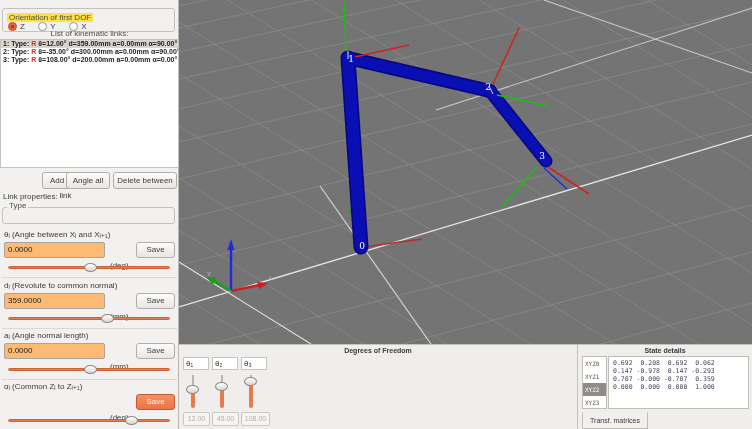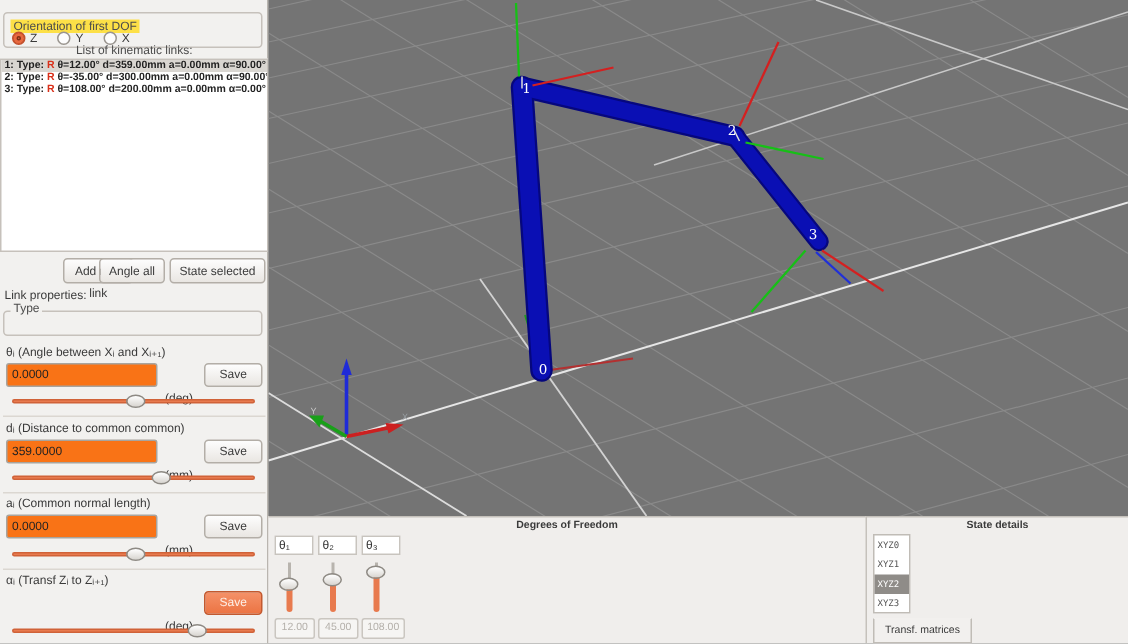--- a/index.html
+++ b/index.html
@@ -15,21 +15,21 @@
   .radio.sel { background:#e8683f; border-color:#c2502c; box-shadow:inset 0 0 0 2px #e8683f, inset 0 0 0 3px #7c2f14; }
   .radiolbl { font-size:8px; color:#3a3a3a; margin-right:9px; }
   #list-title { left:0; top:29px; width:179px; text-align:center; font-size:8px; color:#4c4c4c; }
   #linklist { left:0; top:39px; width:179px; height:129px; background:#ffffff; border:1px solid #c6c1bb; overflow:hidden; }
   .linkitem { height:8px; line-height:8px; font-size:7px; font-weight:bold; color:#222; white-space:nowrap; padding-left:2px; }
   .linkitem.sel { background:#d9d6d1; }
   .rtype { color:#d9301a; }
   .btn { display:inline-block; text-align:center; font-size:8px; color:#3a3a3a; background:linear-gradient(#fdfdfd,#e9e6e2); border:1px solid #b3aea7; border-radius:3px; height:17px; line-height:15px; }
   #btnrow { left:0; top:172px; width:179px; }
   .sec-label { font-size:8px; color:#3a3a3a; }
-  .pinput { position:absolute; left:4px; width:101px; height:16px; background:#f97316; border:1px solid #a8a49e; border-radius:2px; font-size:8px; color:#222; line-height:14px; padding-left:3px; }
+  .pinput { position:absolute; left:4px; width:101px; height:16px; background:#fdba74; border:1px solid #a8a49e; border-radius:2px; font-size:8px; color:#222; line-height:14px; padding-left:3px; }
   .punit { position:absolute; left:110px; font-size:8px; color:#3a3a3a; line-height:16px;margin-top:16px; }
   .psave { position:absolute; left:136px; width:39px; height:16px; line-height:14px; }
   .psave.hl { background:linear-gradient(#f49168,#ec7443); border-color:#c2592f; color:#fdf0e8; }
   .ptrack { position:absolute; left:8px; width:162px; height:3px; background:#e87a4e; border-radius:2px; border:1px solid #d06238; }
   .phandle { position:absolute; top:-4px; width:13px; height:9px; border-radius:50%; background:linear-gradient(#ffffff,#d8d5d0); border:1px solid #8e8a84; }
   .sep { position:absolute; left:2px; width:175px; border-top:1px solid #dbd7d1; }
 
   
   #viewport { left:179px; top:0; width:573px; height:344px; background:#747474; }
 
@@ -67,61 +67,61 @@
 
   <div id="linklist" class="abs">
     <div class="linkitem sel"><span>1: Type: </span><span class="rtype">R</span><span> θ=12.00° d=359.00mm a=0.00mm α=90.00°</span></div>
     <div class="linkitem"><span>2: Type: </span><span class="rtype">R</span><span> θ=-35.00° d=300.00mm a=0.00mm α=90.00°</span></div>
     <div class="linkitem"><span>3: Type: </span><span class="rtype">R</span><span> θ=108.00° d=200.00mm a=0.00mm α=0.00°</span></div>
   </div>
 
   <div id="btnrow" class="abs">
     <span class="btn" style="position:absolute; left:2px;  width:47px;margin-left:40px;">Add new link</span>
     <span class="btn" style="position:absolute; left:66px; width:44px;">Angle all</span>
-    <span class="btn" style="position:absolute; left:113px;width:64px;">State selected</span>
+    <span class="btn" style="position:absolute; left:113px;width:64px;">Delete between</span>
   </div>
 
   <div class="abs sec-label" style="left:3px; top:192px;">Link properties:</div>
   <div class="abs grpbox" style="left:2px; top:207px; width:173px; height:17px;"></div>
   <div class="abs grptitle" style="left:7px; top:201px; background:#f2f1ef; padding:0 2px;">Type</div>
 
   <div class="abs sec-label" style="left:4px; top:230px;">θᵢ (Angle between Xᵢ and Xᵢ₊₁)</div>
   <div class="abs" style="left:0; top:242px; width:179px; height:16px;">
     <span class="pinput">0.0000</span>
     <span class="punit">(deg)</span>
     <span class="btn psave">Save</span>
   </div>
   <div class="ptrack abs" style="top:266px;">
       <span class="phandle" style="left:75px;"></span>
     </div>
   <div class="sep" style="top:277px;"></div>
 
-  <div class="abs sec-label" style="left:4px; top:281px;">dᵢ (Distance to common common)</div>
+  <div class="abs sec-label" style="left:4px; top:281px;">dᵢ (Revolute to common normal)</div>
   <div class="abs" style="left:0; top:293px; width:172px; height:16px;">
     <span class="pinput">359.0000</span>
     <span class="punit">(mm)</span>
     <span class="btn psave">Save</span>
   </div>
   <div class="ptrack abs" style="top:317px;">
       <span class="phandle" style="left:92px;"></span>
     </div>
   <div class="sep" style="top:328px;"></div>
 
-  <div class="abs sec-label" style="left:4px; top:331px;">aᵢ (Common normal length)</div>
+  <div class="abs sec-label" style="left:4px; top:331px;">aᵢ (Angle normal length)</div>
   <div class="abs" style="left:0; top:343px; width:179px; height:16px;">
     <span class="pinput">0.0000</span>
     <span class="punit">(mm)</span>
     <span class="btn psave">Save</span>
   </div>
   <div class="ptrack abs" style="top:368px;">
       <span class="phandle" style="left:75px;"></span>
     </div>
   <div class="sep" style="top:379px;"></div>
 
-  <div class="abs sec-label" style="left:4px; top:382px;">αᵢ (Transf Zᵢ to Zᵢ₊₁)</div>
+  <div class="abs sec-label" style="left:4px; top:382px;">αᵢ (Common Zᵢ to Zᵢ₊₁)</div>
   <div class="abs" style="left:0; top:394px; width:179px; height:16px;">
     <span class="punit">(deg)</span>
     <span class="btn psave hl">Save</span>
   </div>
   <div class="ptrack abs" style="top:419px;">
       <span class="phandle" style="left:116px;"></span>
     </div>
 </div>
 
 <div id="viewport" class="abs">
@@ -235,15 +235,21 @@
 <div id="statepanel" class="abs">
   <div class="panel-title">State details</div>
 
   <div id="framelist">
     <div class="frameitem">XYZ0</div>
     <div class="frameitem">XYZ1</div>
     <div class="frameitem sel">XYZ2</div>
     <div class="frameitem">XYZ3</div>
   </div>
 
+  <div id="matrixbox">
+    <div class="mrow">0.692  0.208  0.692  0.062</div>
+    <div class="mrow">0.147 -0.978  0.147 -0.293</div>
+    <div class="mrow">0.707 -0.000 -0.707  0.359</div>
+    <div class="mrow">0.000  0.000  0.000  1.000</div>
+  </div>
 
   <div id="tab-transf">Transf. matrices</div>
 </div>
 
 </body></html>

